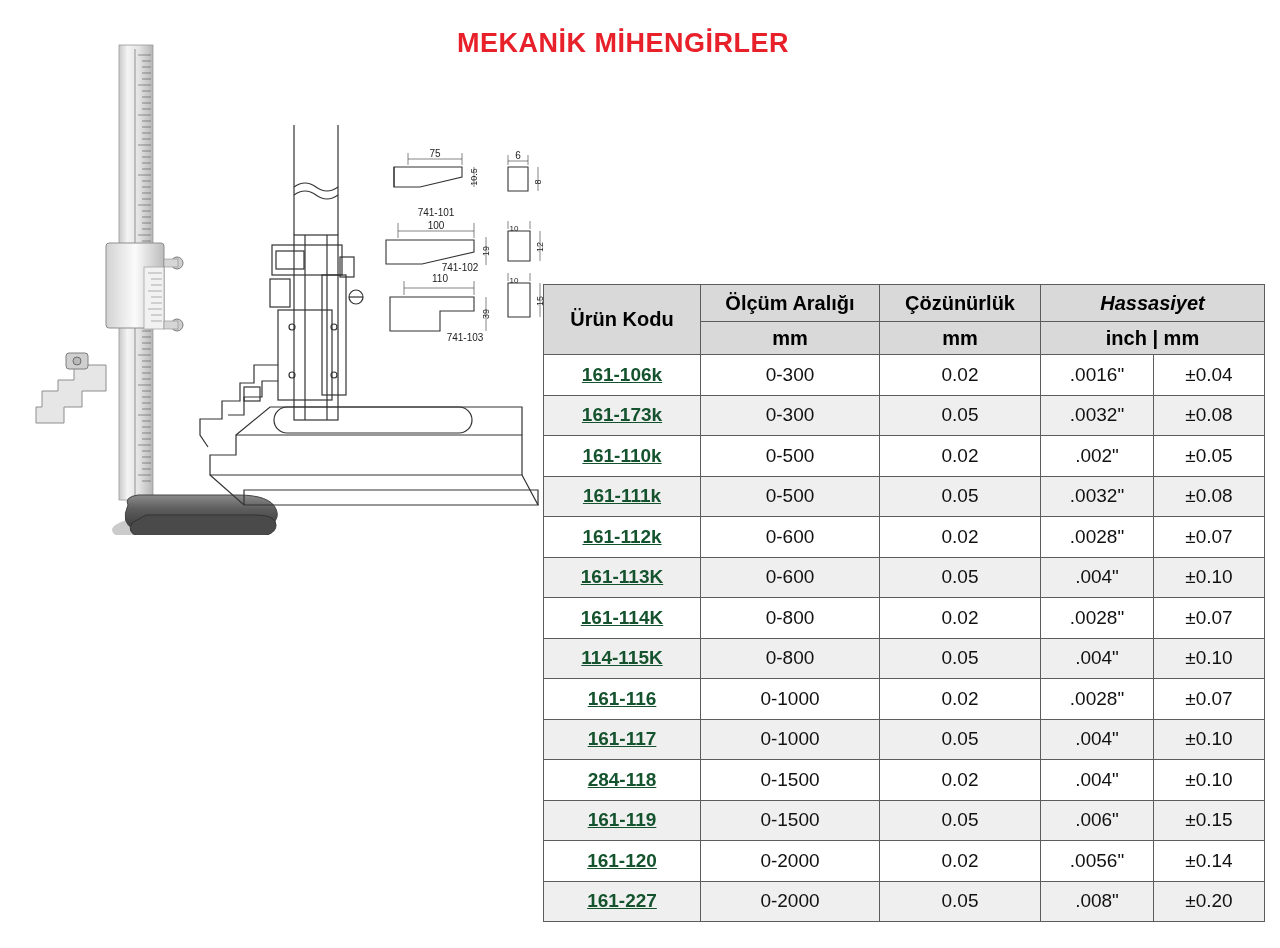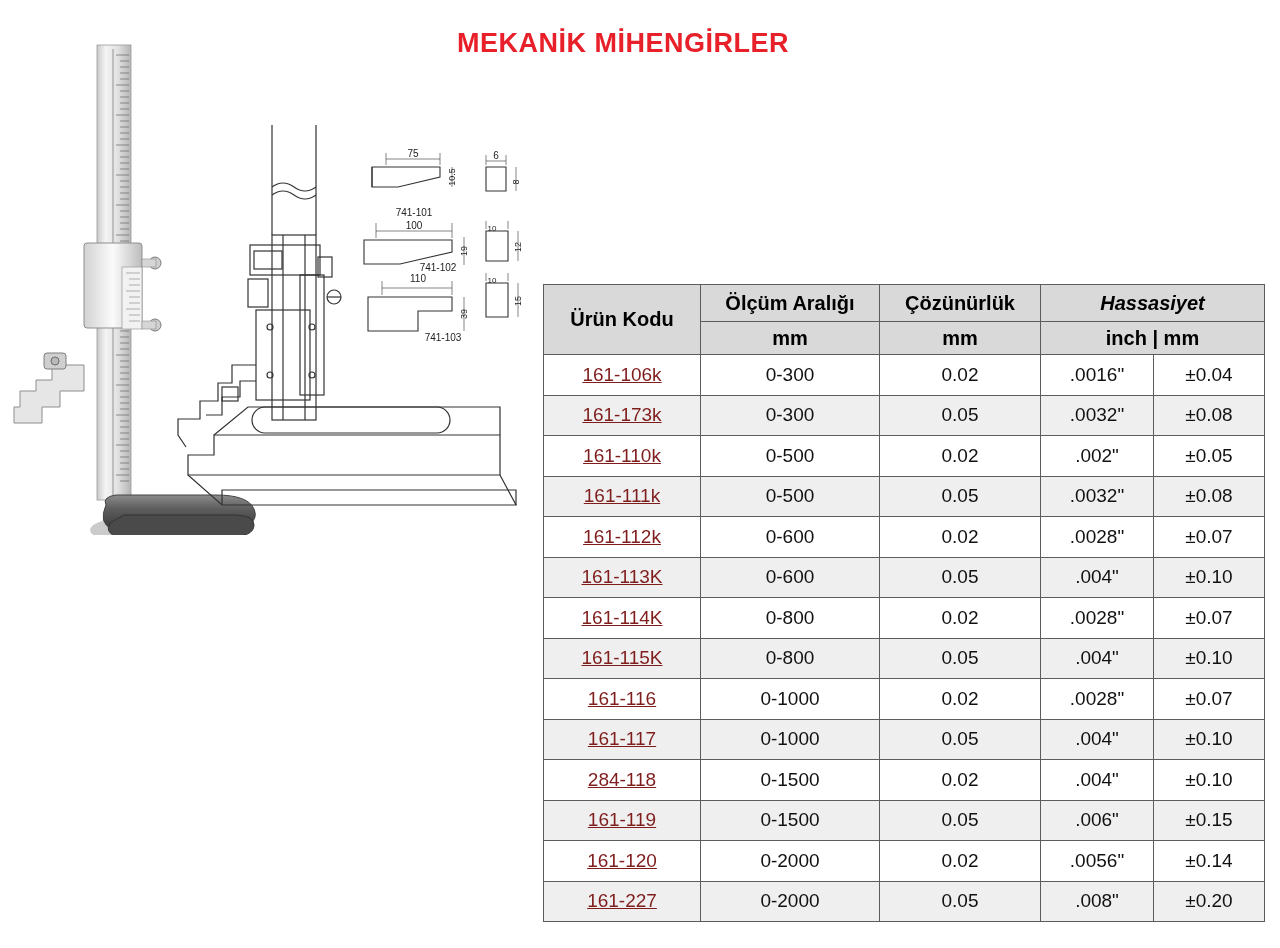--- a/index.html
+++ b/index.html
@@ -30,21 +30,21 @@
   }
   
   #page-title .inner {
     display: inline-block;
     transform: translateX(-17px);
   }
 
   
   #illustration {
     position: absolute;
-    left: 0;
+    left: 22px;
     top: 35px;
     width: 530px;
     height: 500px;
   }
   #illustration svg {
     display: block;
   }
 
   
   #spec-table {
@@ -80,23 +80,23 @@
   #spec-table tbody tr { height: 40.5px; }
   #spec-table tbody tr.even td { background: #ffffff; }
   #spec-table tbody tr.odd  td { background: #efefef; }
 
   #spec-table tbody td {
     font-size: 19px;
     color: #111;
   }
   #spec-table tbody td.code a,
   #spec-table tbody td.code {
-    color: #7f1d1d;
+    color: #14532d;
     text-decoration: underline;
-    font-weight: normal;
+    font-weight: bold;
     cursor: pointer;
   }
 </style>
 </head>
 <body>
 
 <div id="page-title">
   <span class="inner">MEKANİK MİHENGİRLER</span>
 </div>
 
@@ -382,21 +382,21 @@
       <td class="col-mm">±0.10</td>
     </tr>
     <tr class="even">
       <td class="code col-code">161-114K</td>
       <td class="col-range">0-800</td>
       <td class="col-res">0.02</td>
       <td class="col-inch">.0028"</td>
       <td class="col-mm">±0.07</td>
     </tr>
     <tr class="odd">
-      <td class="code col-code">161-115K</td>
+      <td class="code col-code">114-115K</td>
       <td class="col-range">0-800</td>
       <td class="col-res">0.05</td>
       <td class="col-inch">.004"</td>
       <td class="col-mm">±0.10</td>
     </tr>
     <tr class="even">
       <td class="code col-code">161-116</td>
       <td class="col-range">0-1000</td>
       <td class="col-res">0.02</td>
       <td class="col-inch">.0028"</td>

